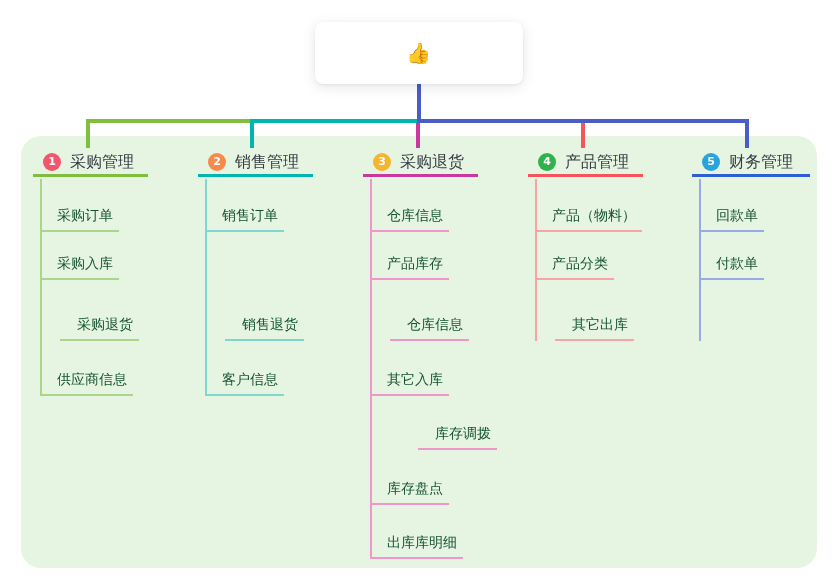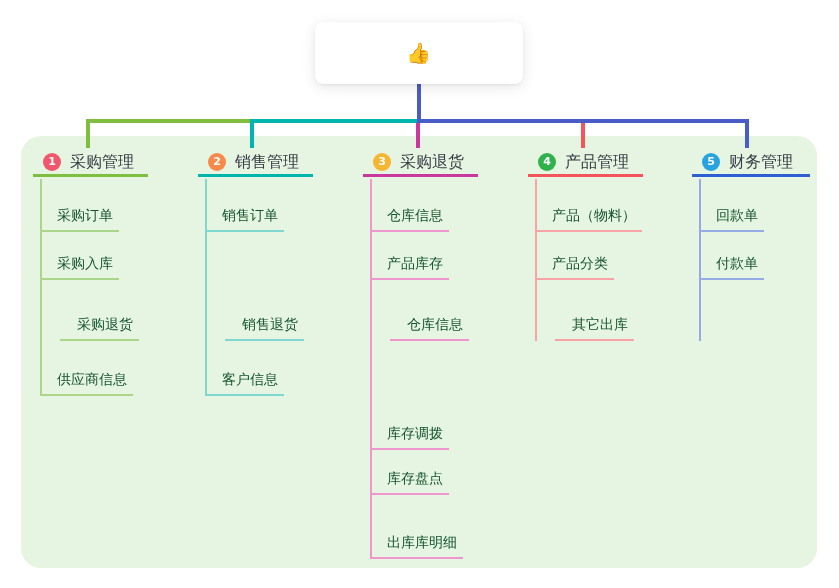--- a/index.html
+++ b/index.html
@@ -35,21 +35,21 @@
   .branch { position:absolute; top:150px; width:115px; }
   .bhead { display:flex; align-items:center; gap:9px; padding-left:10px;
            height:27px; border-bottom:3px solid; font-size:16px; color:#363b44;
            white-space:nowrap; }
   .badge { flex:0 0 auto; width:18px; height:18px; border-radius:50%;
            color:#fff; font-size:11px; line-height:18px; text-align:center; font-weight:bold; }
   .vline { position:absolute; left:7px; top:29px; width:2px; }
   .kid { position:absolute; left:7px; padding:0 6px 6px 17px; border-bottom:2px solid;
          font-size:14px; line-height:18px; color:#14532d; white-space:nowrap; }
   .k0 { top:56px; } .k1 { top:104px; } .k2 { top:165px;margin-left:20px; } .k3 { top:220px; }
-  .k4 { top:274px; } .k5 { top:319px; } .k6 { top:383px;text-align:center; }
+  .k4 { top:274px;margin-left:48px; } .k5 { top:329px; } .k6 { top:383px;text-align:center; }
   .h217 { height:217px; } .h380 { height:380px; } .h162 { height:162px; }
 
   
   .b1 .bhead { border-color:#7fbe3f; } .b1 .badge { background:#f2566d; }
   .b1 .vline { background:#abd689; } .b1 .kid { border-color:#abd689; }
   .b2 .bhead { border-color:#00b5ad; } .b2 .badge { background:#f7894a; }
   .b2 .vline { background:#7fd8d0; } .b2 .kid { border-color:#7fd8d0; }
   .b3 .bhead { border-color:#c9379f; } .b3 .badge { background:#f6b52e; }
   .b3 .vline { background:#ef97cd; } .b3 .kid { border-color:#ef97cd; }
   .b4 .bhead { border-color:#f4555a; } .b4 .badge { background:#2fb24c; }
@@ -103,20 +103,21 @@
 
   <div class="branch b3" style="left:363px">
     <div class="bhead">
       <span class="badge">3</span>
       <span>采购退货</span>
     </div>
     <div class="vline h380"></div>
     <div class="kid k0">仓库信息</div>
     <div class="kid k1">产品库存</div>
     <div class="kid k2">仓库信息</div>
+    <div class="kid k3">其它入库</div>
     <div class="kid k4">库存调拨</div>
     <div class="kid k5">库存盘点</div>
     <div class="kid k6">出库库明细</div>
   </div>
 
   <div class="branch b4" style="left:528px">
     <div class="bhead">
       <span class="badge">4</span>
       <span>产品管理</span>
     </div>

